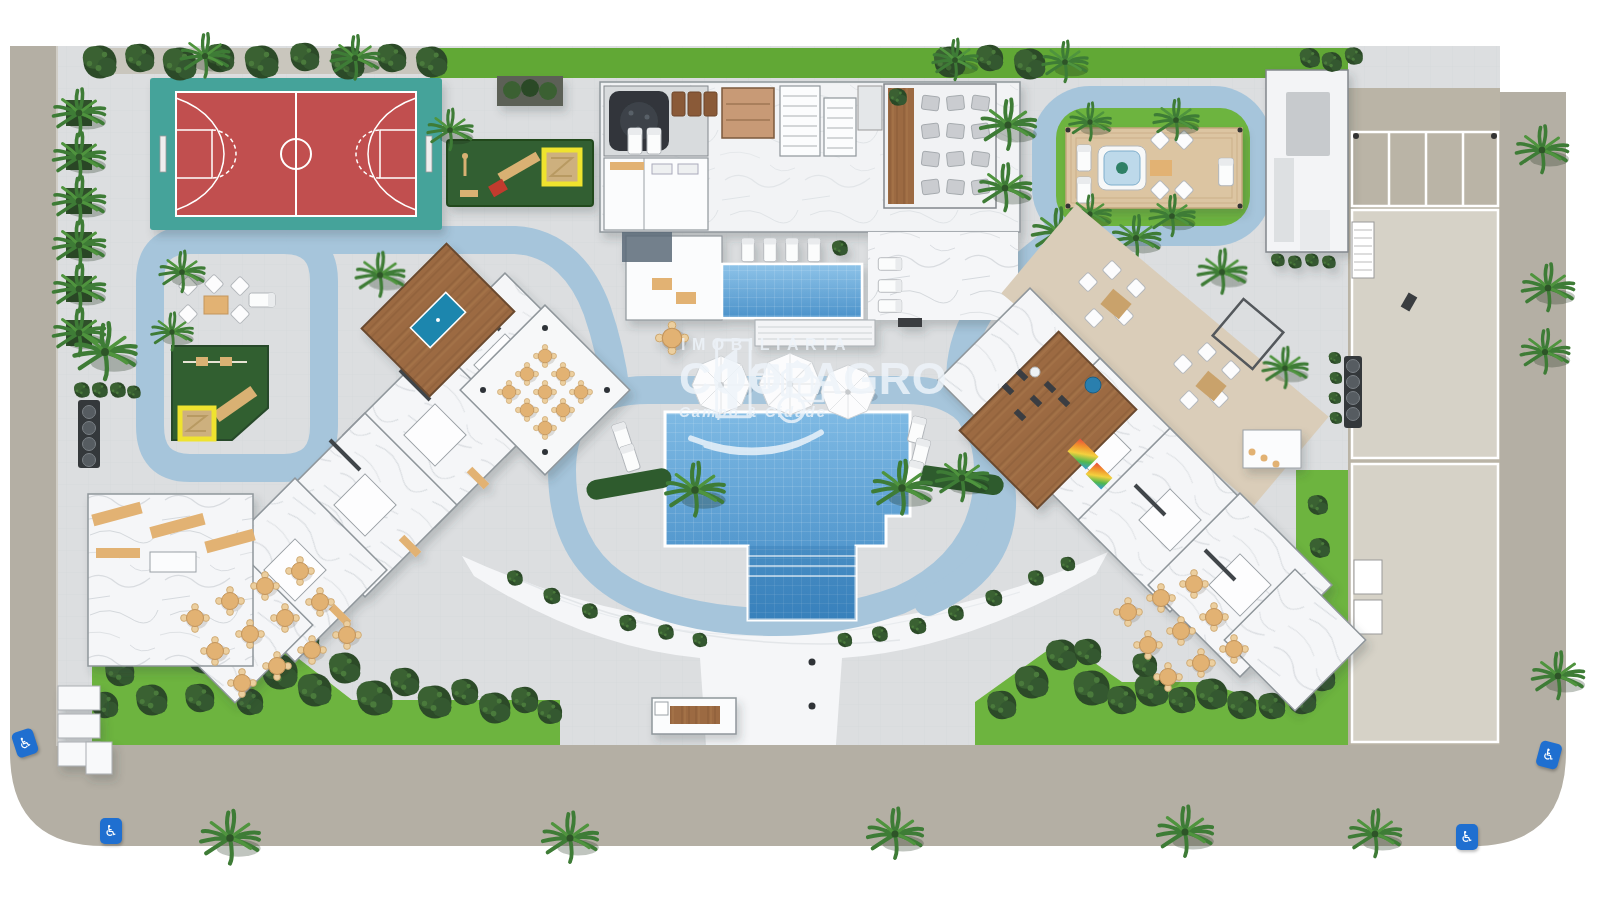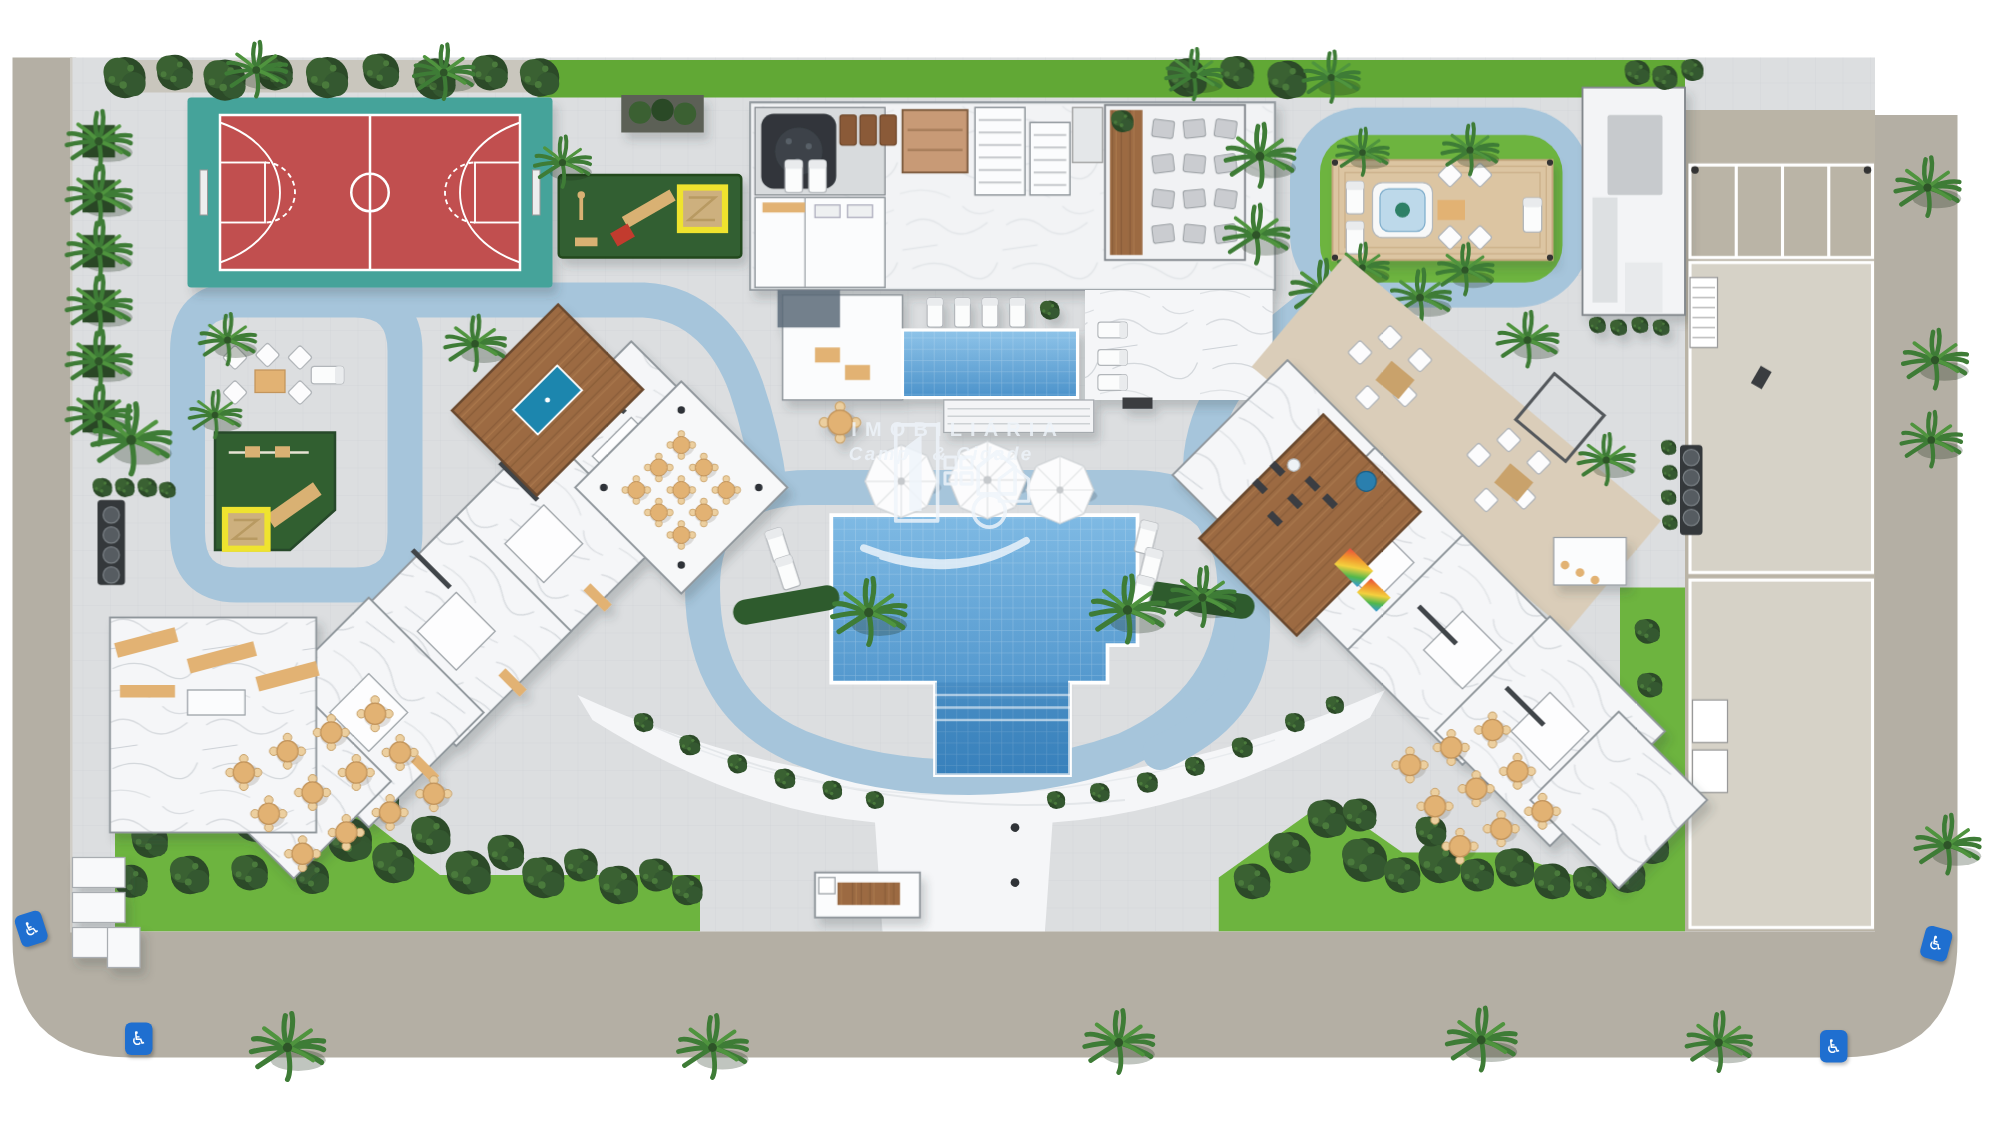--- a/index.html
+++ b/index.html
@@ -631,20 +631,21 @@
       <rect x="76" y="43" width="9" height="9" stroke-width="2.5"></rect>
           <rect x="89" y="43" width="9" height="9" stroke-width="2.5"></rect>
       <path d="M 103,38 L 118,26 L 133,38 V 60 H 103 Z" stroke-width="3"></path>
       <path d="M 120,48 L 132,39 L 144,48 V 66 H 120 Z" stroke-width="2.5"></path>
       <circle cx="112" cy="74" r="13" stroke-width="3"></circle>
       <path d="M 10,104 C 55,122 105,120 142,98" stroke-width="6" stroke-linecap="round"></path>
       <path d="M 24,112 C 60,124 100,122 130,106" stroke-width="3" stroke-linecap="round"></path>
     </g>
   </svg>
   <div class="wm-top">IMOBILIÁRIA</div>
+  <div class="wm-main">COOPAGRO</div>
   <div class="wm-sub">Campo &amp; Cidade</div>
 </div>
 
 <div class="wcm" style="left:14px;top:730px;transform:rotate(-18deg);">
   <span>♿</span>
 </div>
 <div class="wcm" style="left:100px;top:818px;">
   <span>♿</span>
 </div>
 <div class="wcm" style="left:1456px;top:824px;">

